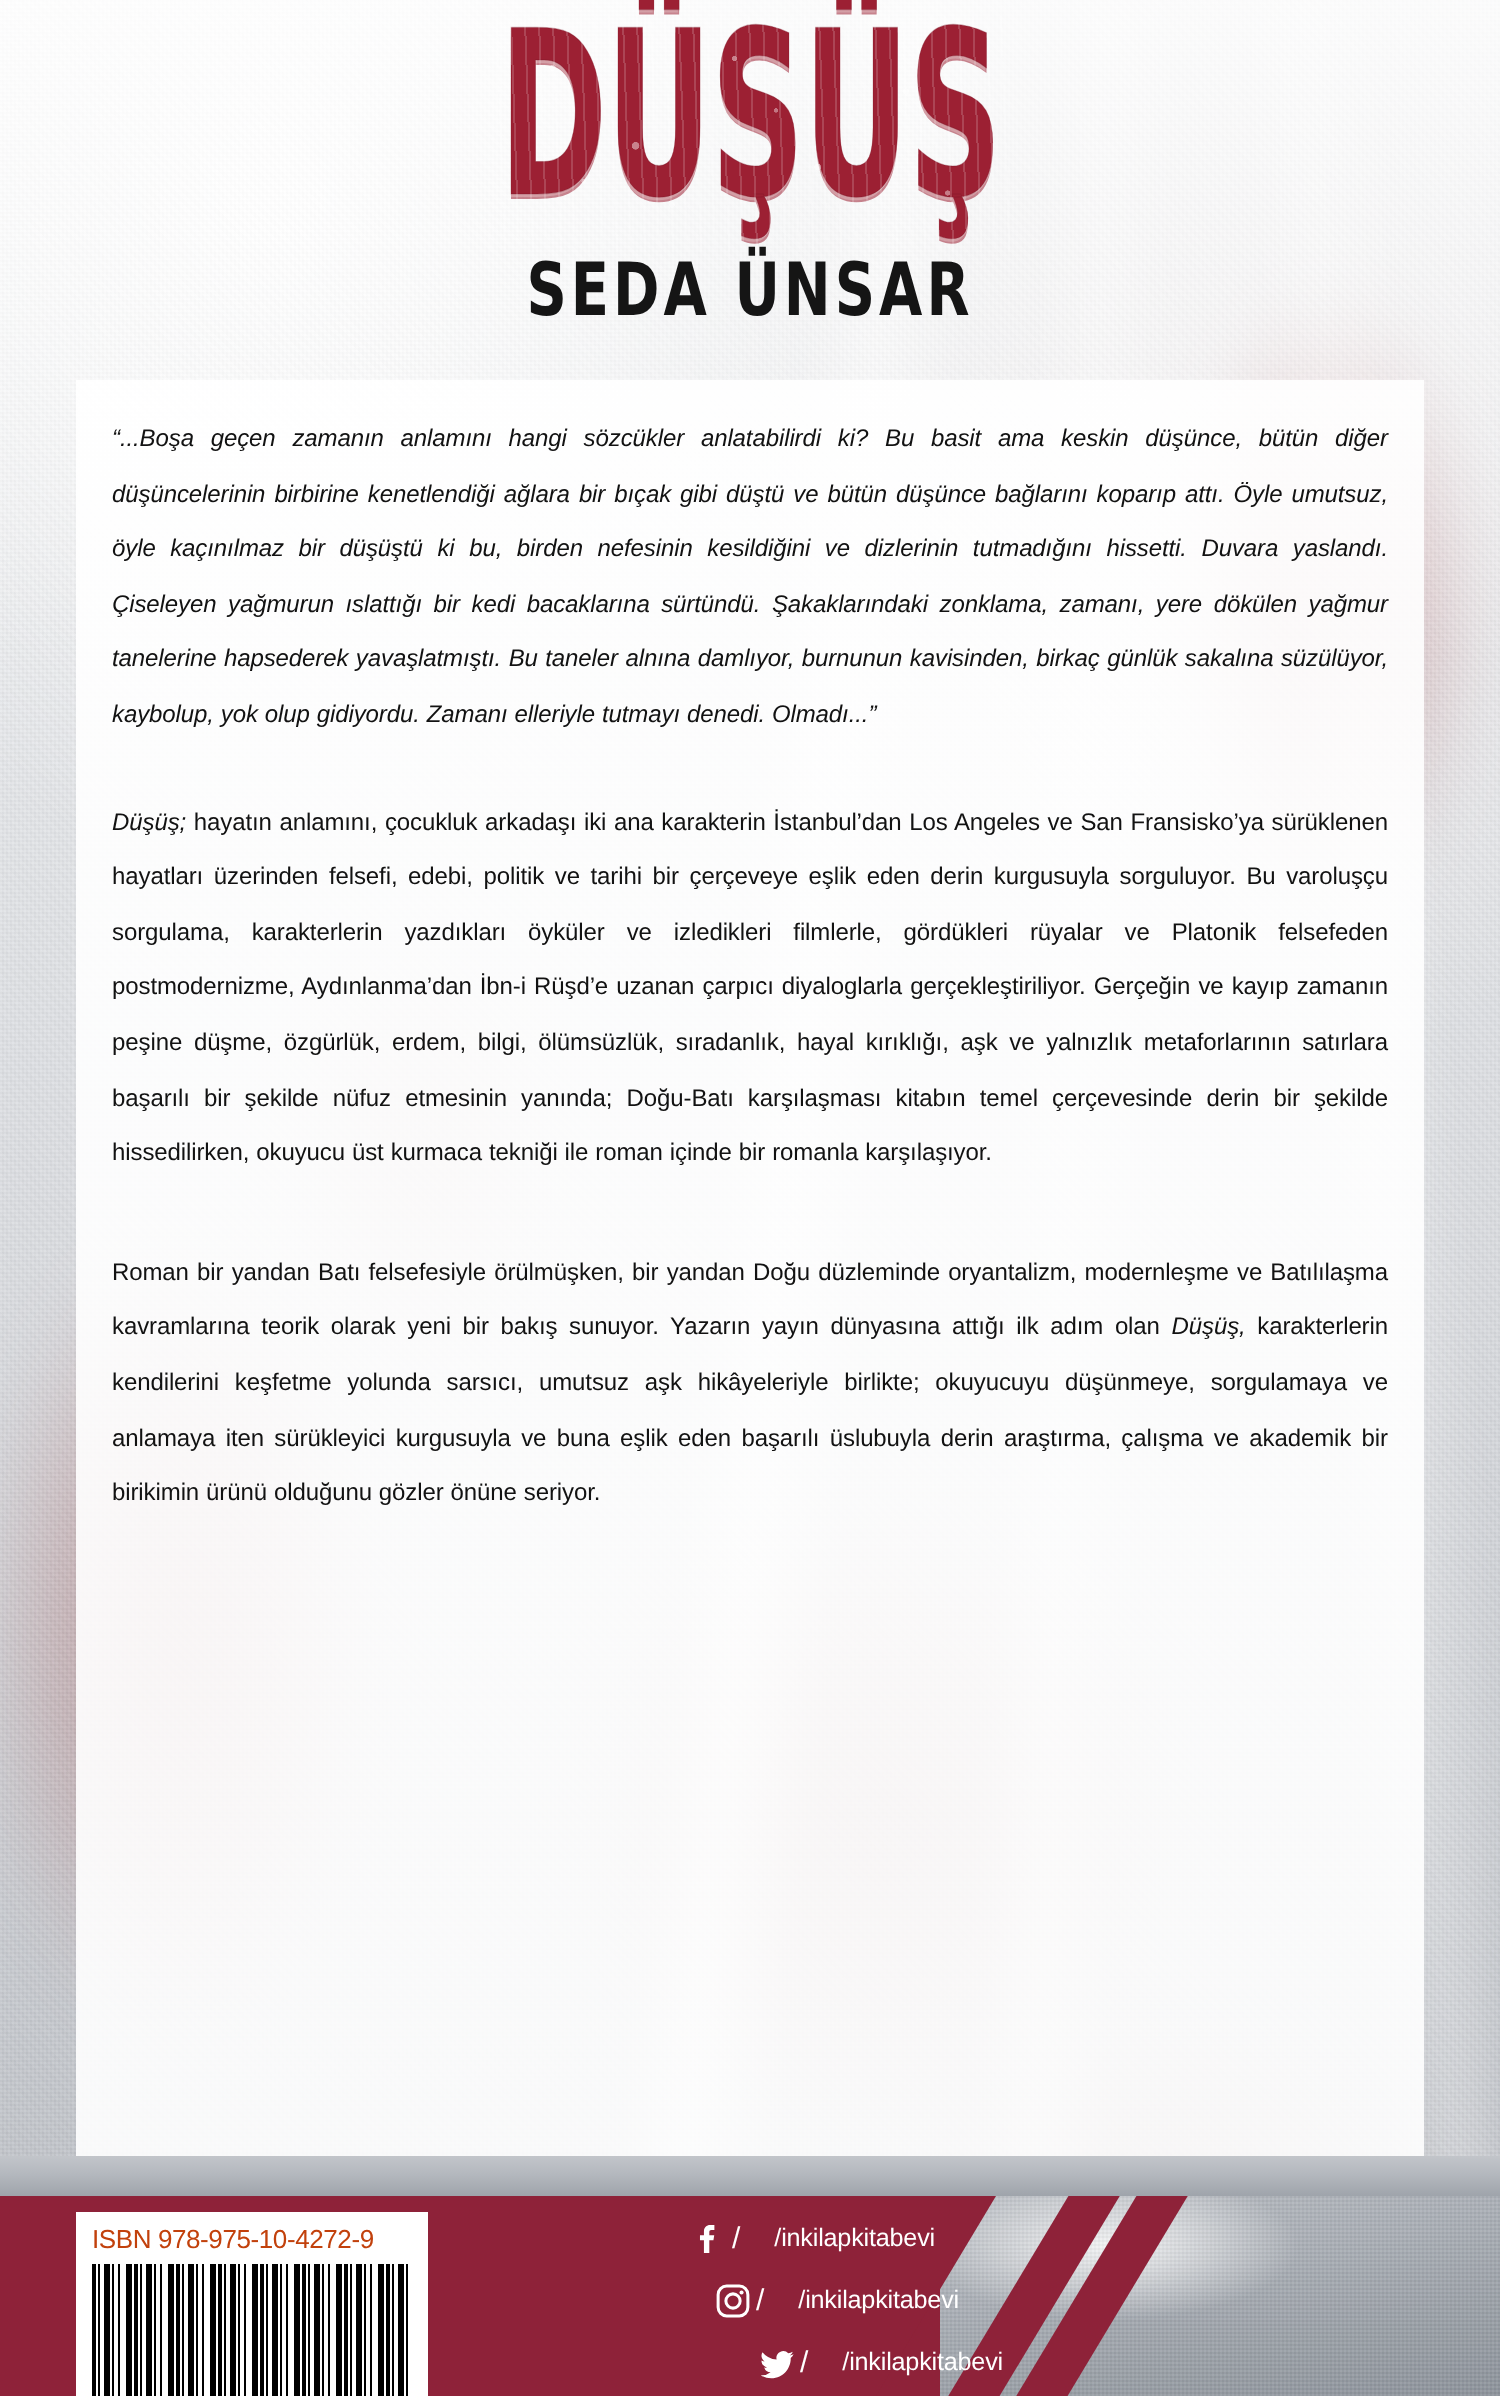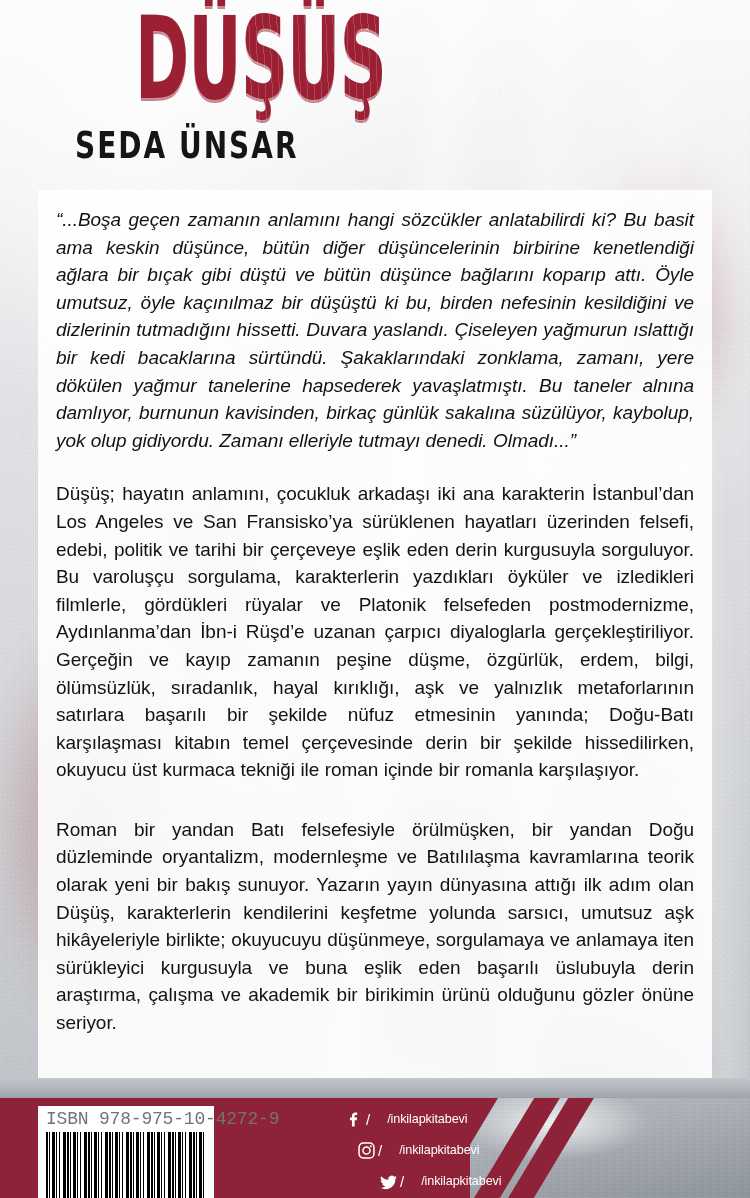--- a/index.html
+++ b/index.html
@@ -101,20 +101,21 @@
     left: 0; top: 0; width: 750px; height: 330px;
     background: linear-gradient(180deg, rgba(255,255,255,.78) 0%, rgba(255,255,255,.36) 55%, rgba(255,255,255,0) 100%);
   }
 
   
   .header {
     position: absolute;
     left: 0; top: 0;
     width: 750px;
     height: 186px;
+    text-align: center;
     z-index: 5;
   }
 
   .book-title {
     position: absolute;
     left: 0; top: 2px;
     width: 750px;
     font-family: "DejaVu Sans", sans-serif;
     font-weight: 700;
     font-size: 102px;
@@ -173,37 +174,37 @@
     width: 674px;
     height: 888px;
     background: rgba(255,255,255,0.90);
     padding: 16px 18px 10px 18px;
     z-index: 4;
   }
 
   .blurb-panel p {
     font-family: "Liberation Sans", sans-serif;
     color: #121212;
-    font-size: 19px;
+    font-size: 12px;
     line-height: 27.6px;
     text-align: justify;
     text-justify: inter-word;
     letter-spacing: -0.05px;
     word-spacing: 0.2px;
   }
 
   .quote {
     font-style: italic;
     font-size: 19.6px;
     line-height: 27.8px;
     margin-bottom: 26px;
   }
   .para { margin-bottom: 26px; }
   .para:last-child { margin-bottom: 0; margin-top: 32px; }
-  .ital { }
+  .ital { font-style: italic; }
 
   
   .footer {
     position: absolute;
     left: 0;
     top: 1098px;
     width: 750px;
     height: 100px;
     overflow: hidden;
     z-index: 6;
@@ -258,23 +259,23 @@
     position: absolute;
     left: 38px;
     top: 1106px;
     width: 176px;
     height: 92px;
     background: #ffffff;
     z-index: 8;
     padding: 6px 8px 0 8px;
   }
   .isbn-label {
-    font-family: Liberation Mono, monospace;
-    font-size: 18px;
-    color: #737373;
+    font-family: Liberation Sans, sans-serif;
+    font-size: 13px;
+    color: #c2410c;
     letter-spacing: -0.2px;
     white-space: nowrap;
     line-height: 15px;
   }
   .barcode {
     margin-top: 5px;
     width: 160px;
     height: 68px;
     background-color: #ffffff;
     background-image: repeating-linear-gradient(

